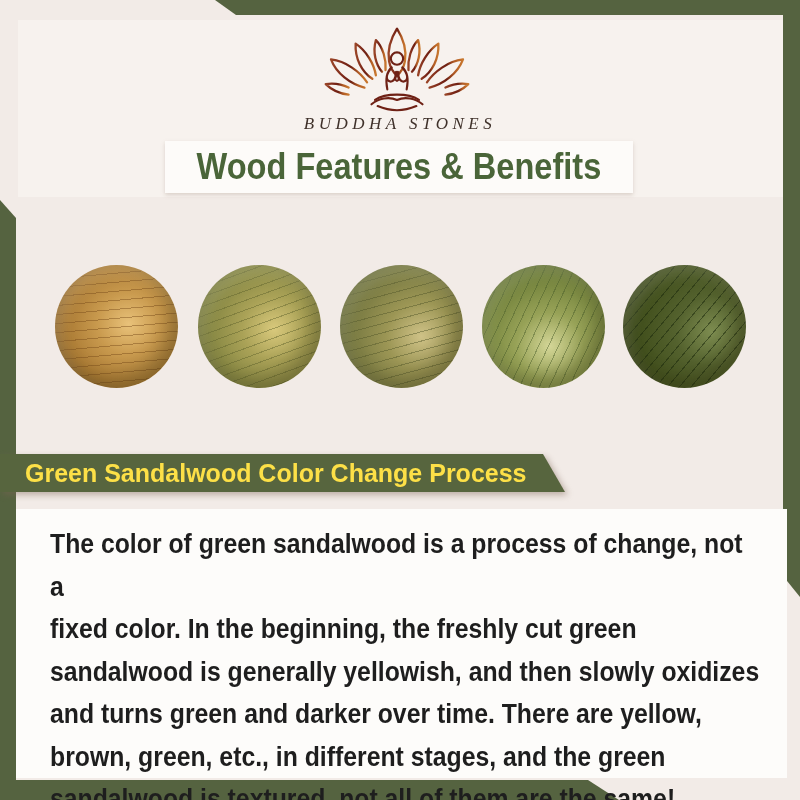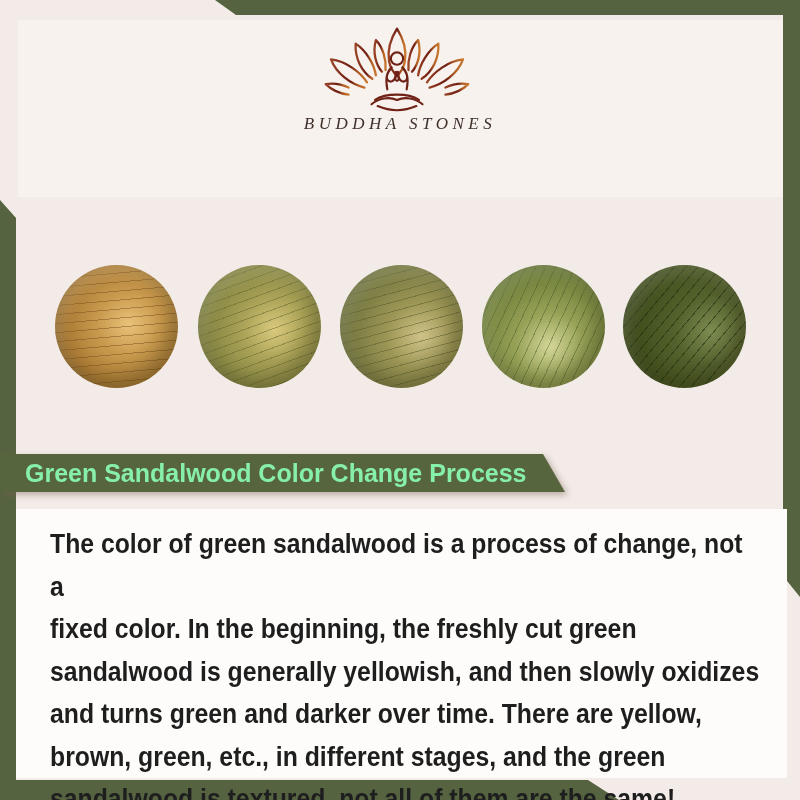--- a/index.html
+++ b/index.html
@@ -50,21 +50,21 @@
   .banner-wrap{
     position:absolute;left:0;top:454px;width:590px;height:38px;
     filter:drop-shadow(3px 3px 3px rgba(125,100,85,.45));
   }
   .banner{
     width:100%;height:100%;box-sizing:border-box;
     clip-path:polygon(0 0,543px 0,565px 38px,0 38px);
     display:flex;align-items:center;padding-left:25px;
   }
   .banner span{
-    color:#86efac;font-size:25px;font-weight:700;white-space:nowrap;
+    color:#fde047;font-size:25px;font-weight:700;white-space:nowrap;
   }
   
   .body-panel{position:absolute;left:16px;top:509px;width:771px;height:269px;}
   .body-text{
     position:absolute;left:50px;top:523px;width:805px;
     font-size:28px;font-weight:700;line-height:42.5px;
     white-space:pre-line;
     transform:scaleX(.885);transform-origin:left top;
   }
 </style>
@@ -107,20 +107,23 @@
       <path d="M96 72 C98 62 97 52 91 47 C95 52 98 57 96 61 C93 65 88 63 87 58 L86 52"></path>
       <path d="M83 60 Q85 50 87 60 Q85 65 83 60 Z"></path>
       <path d="M60 84 C72 76 98 76 110 84"></path>
       <path d="M56 89 C64 82 76 80 85 84 C94 80 106 82 114 89"></path>
       <path d="M63 91 C77 97 93 97 107 91"></path>
     </g>
   </svg>
 
   <div class="brand-name" style="color: rgb(63, 49, 42);">BUDDHA STONES</div>
 
+  <div class="title-band" style="background: rgb(253, 251, 249);">
+    <span style="color: rgb(74, 101, 57);">Wood Features &amp; Benefits</span>
+  </div>
 
   <div class="bead bead-1" style="background: repeating-linear-gradient(175deg, rgba(0, 0, 0, 0) 0px, rgba(0, 0, 0, 0) 4px, rgba(118, 73, 24, 0.45) 4px, rgba(118, 73, 24, 0.45) 5px, rgba(0, 0, 0, 0) 5px, rgba(0, 0, 0, 0) 9px), radial-gradient(circle at 60% 48%, rgb(233, 194, 122) 0%, rgb(201, 154, 78) 32%, rgb(173, 125, 54) 62%, rgb(134, 93, 37) 88%);"></div>
   <div class="bead bead-2" style="background: repeating-linear-gradient(160deg, rgba(0, 0, 0, 0) 0px, rgba(0, 0, 0, 0) 4px, rgba(92, 96, 42, 0.45) 4px, rgba(92, 96, 42, 0.45) 5px, rgba(0, 0, 0, 0) 5px, rgba(0, 0, 0, 0) 9px), radial-gradient(circle at 62% 52%, rgb(217, 201, 124) 0%, rgb(170, 162, 87) 32%, rgb(138, 138, 69) 62%, rgb(104, 109, 51) 88%);"></div>
   <div class="bead bead-3" style="background: repeating-linear-gradient(165deg, rgba(0, 0, 0, 0) 0px, rgba(0, 0, 0, 0) 4px, rgba(80, 85, 40, 0.45) 4px, rgba(80, 85, 40, 0.45) 5px, rgba(0, 0, 0, 0) 5px, rgba(0, 0, 0, 0) 9px), radial-gradient(circle at 66% 58%, rgb(207, 194, 135) 0%, rgb(156, 150, 85) 32%, rgb(123, 124, 67) 62%, rgb(89, 96, 49) 88%);"></div>
   <div class="bead bead-4" style="background: repeating-linear-gradient(115deg, rgba(0, 0, 0, 0) 0px, rgba(0, 0, 0, 0) 4px, rgba(70, 90, 40, 0.45) 4px, rgba(70, 90, 40, 0.45) 5px, rgba(0, 0, 0, 0) 5px, rgba(0, 0, 0, 0) 9px), radial-gradient(circle at 55% 66%, rgb(212, 214, 151) 0%, rgb(151, 162, 87) 32%, rgb(118, 133, 62) 62%, rgb(85, 102, 44) 88%);"></div>
   <div class="bead bead-5" style="background: repeating-linear-gradient(130deg, rgba(0, 0, 0, 0) 0px, rgba(0, 0, 0, 0) 4px, rgba(28, 42, 12, 0.55) 4px, rgba(28, 42, 12, 0.55) 5px, rgba(0, 0, 0, 0) 5px, rgba(0, 0, 0, 0) 9px), radial-gradient(circle at 72% 54%, rgb(125, 140, 80) 0%, rgb(84, 98, 46) 32%, rgb(67, 81, 30) 62%, rgb(49, 61, 21) 88%);"></div>
 
   <div class="banner-wrap">
     <div class="banner" style="background: rgb(87, 101, 62);">
       <span>Green Sandalwood Color Change Process</span>

